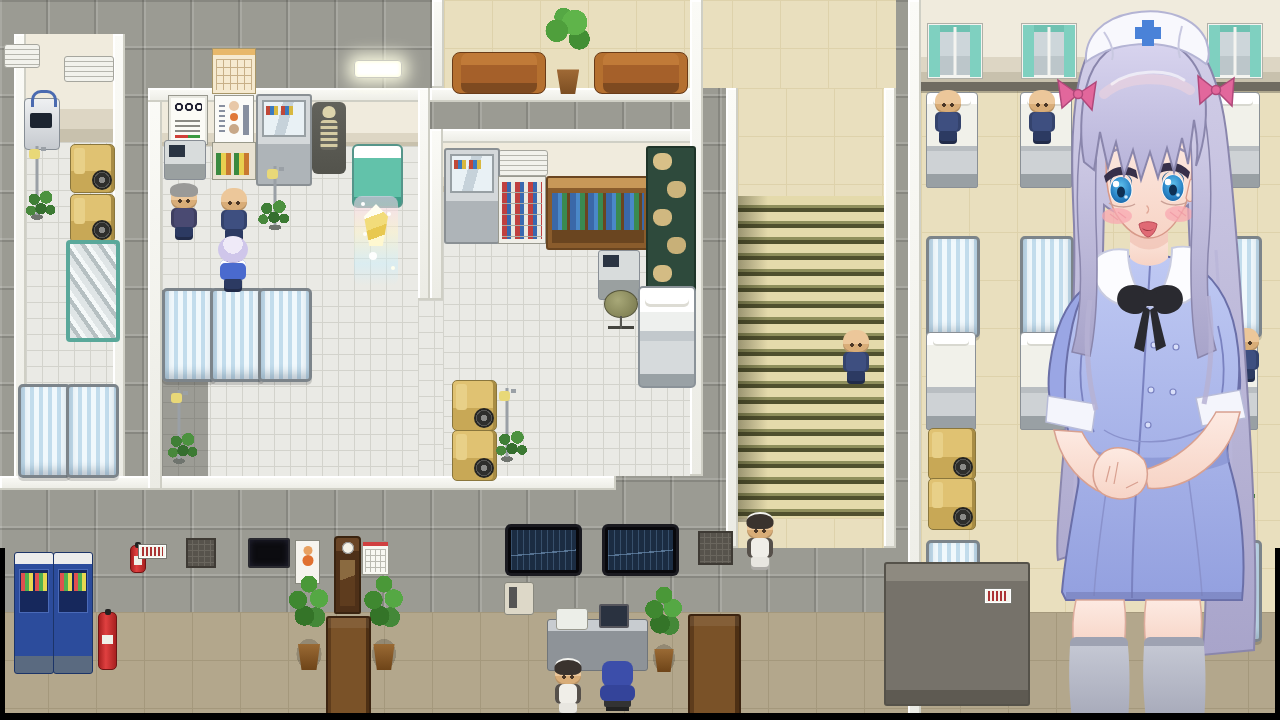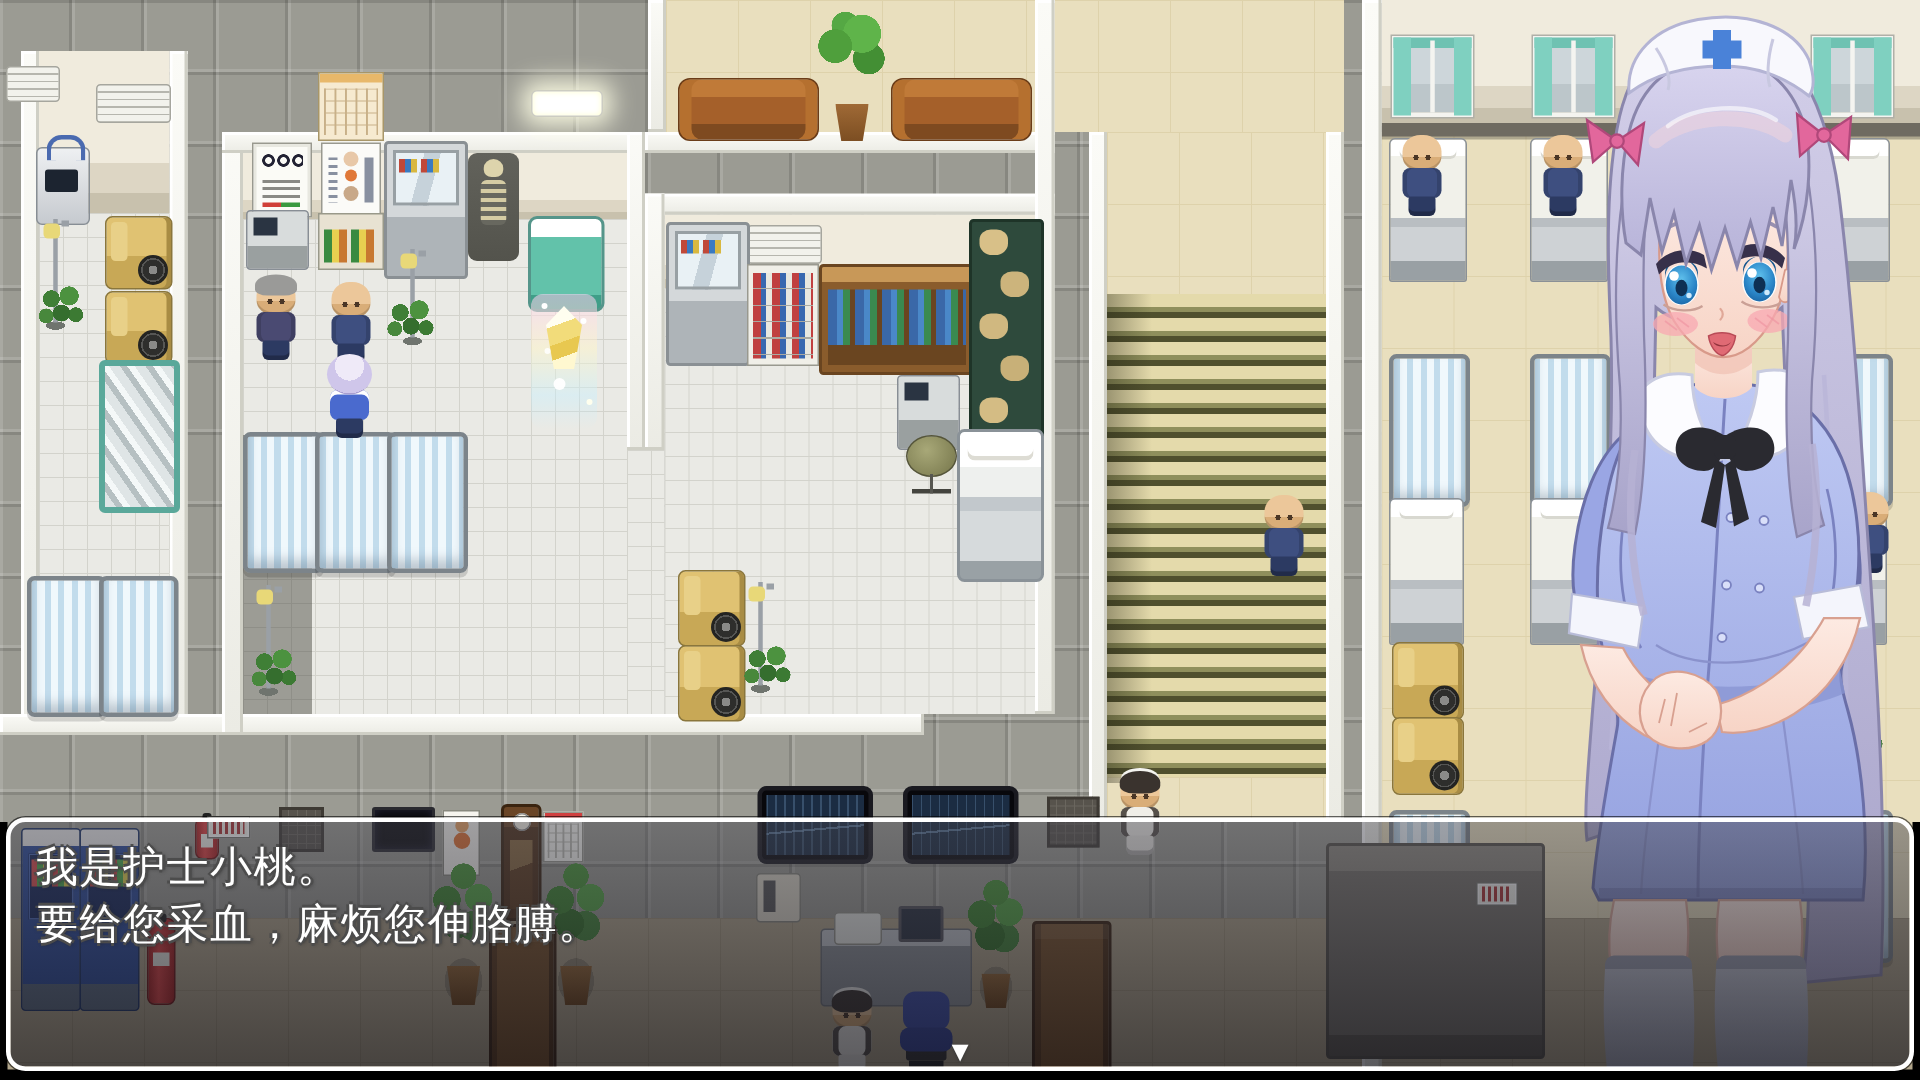--- a/index.html
+++ b/index.html
@@ -453,18 +453,13 @@
         <circle cx="196" cy="90" r="4.5"></circle>
     </g>
 
     <path fill="none" stroke="#b6b2d4" stroke-width="5" opacity=".85" d="M70,300 C64,340 68,380 76,410 M188,296 C194,336 190,376 184,404"></path>
   </svg>
 
   <div class="rim" style="left:0;top:548px;width:5px;bottom:0;"></div>
   <div class="rim" style="right:0;top:548px;width:5px;bottom:0;"></div>
   <div class="rim" style="left:0;right:0;bottom:0;height:7px;"></div>
 
-  <div id="dialog">
-    <div class="dline dline1">我是护士小桃。</div>
-    <div class="dline">要给您采血，麻烦您伸胳膊。</div>
-    <div id="dcursor">▼</div>
-  </div>
 </div>
 
 </body></html>

